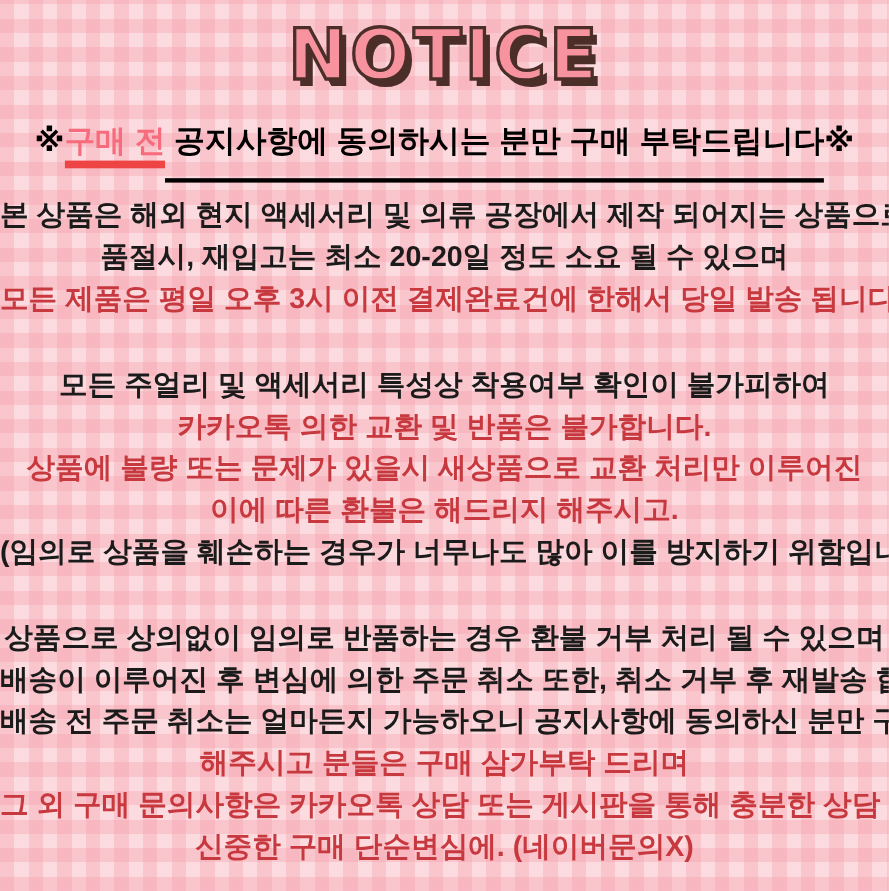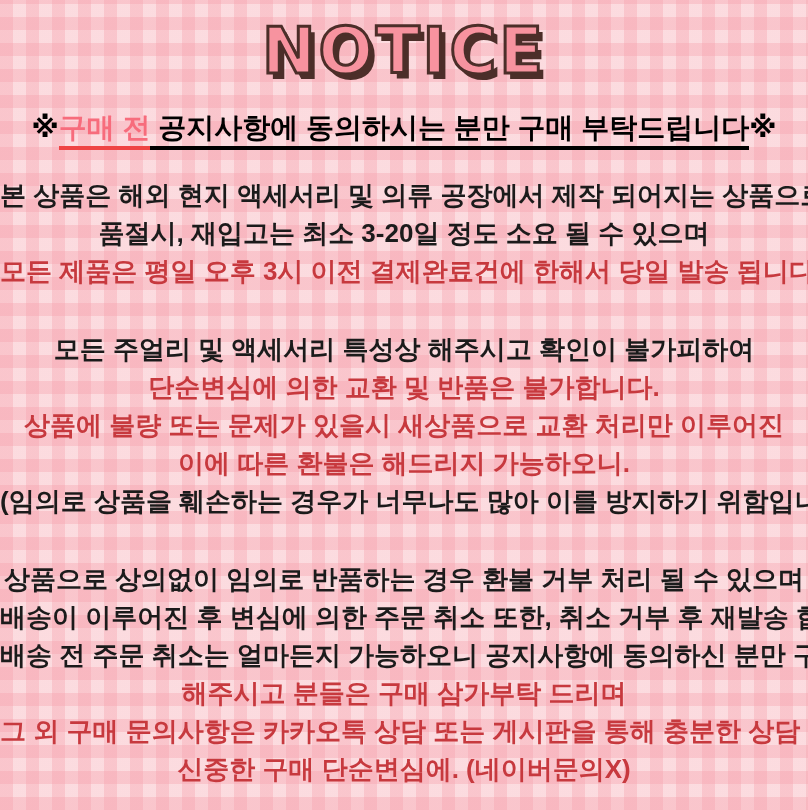--- a/index.html
+++ b/index.html
@@ -44,27 +44,27 @@
     font-weight: 800;
     color: #000000;
     white-space: nowrap;
     line-height: 40px;
   }
   .headline .mark {
     color: #000000;
   }
   .headline .hl-pink {
     color: #f76c7c;
-    border-bottom: 4px solid #ef4444;
+    border-bottom: 7px solid #ef4444;
     padding-bottom: 3px;
   }
   .headline .hl-black {
     color: #000000;
     border-bottom: 4px solid #000000;
-    padding-bottom: 3px;
+    padding-bottom: 19px;
   }
   .para {
     margin: 0;
   }
   .para-1 { margin-top: 28px; }
   .para-2 { margin-top: 40px; }
   .para-3 { margin-top: 40px; }
   .line {
     margin: 0;
     font-size: 26px;
@@ -86,29 +86,29 @@
 <div class="page">
 
   <h1 class="title">NOTICE</h1>
 
   <div class="headline">
     <span class="mark">※</span><span class="hl-pink">구매 전</span><span class="hl-black"> 공지사항에 동의하시는 분만 구매 부탁드립니다</span><span class="mark">※</span>
   </div>
 
   <div class="para para-1">
     <p class="line black">본 상품은 해외 현지 액세서리 및 의류 공장에서 제작 되어지는 상품으로</p>
-    <p class="line black">품절시, 재입고는 최소 3-20일 정도 소요 될 수 있으며</p>
+    <p class="line black">품절시, 재입고는 최소 20-20일 정도 소요 될 수 있으며</p>
     <p class="line red">모든 제품은 평일 오후 3시 이전 결제완료건에 한해서 당일 발송 됩니다.</p>
   </div>
 
   <div class="para para-2">
-    <p class="line black">모든 주얼리 및 액세서리 특성상 해주시고 확인이 불가피하여</p>
-    <p class="line red">단순변심에 의한 교환 및 반품은 불가합니다.</p>
+    <p class="line black">모든 주얼리 및 액세서리 특성상 착용여부 확인이 불가피하여</p>
+    <p class="line red">카카오톡 의한 교환 및 반품은 불가합니다.</p>
     <p class="line red">상품에 불량 또는 문제가 있을시 새상품으로 교환 처리만 이루어진</p>
-    <p class="line red">이에 따른 환불은 해드리지 가능하오니.</p>
+    <p class="line red">이에 따른 환불은 해드리지 해주시고.</p>
     <p class="line black">(임의로 상품을 훼손하는 경우가 너무나도 많아 이를 방지하기 위함입니다.)</p>
   </div>
 
   <div class="para para-3">
     <p class="line black">상품으로 상의없이 임의로 반품하는 경우 환불 거부 처리 될 수 있으며</p>
     <p class="line black">배송이 이루어진 후 변심에 의한 주문 취소 또한, 취소 거부 후 재발송 합니다.</p>
     <p class="line black">배송 전 주문 취소는 얼마든지 가능하오니 공지사항에 동의하신 분만 구매 해주시고</p>
     <p class="line red">해주시고 분들은 구매 삼가부탁 드리며</p>
     <p class="line red">그 외 구매 문의사항은 카카오톡 상담 또는 게시판을 통해 충분한 상담 후</p>
     <p class="line red">신중한 구매 단순변심에. (네이버문의X)</p>

